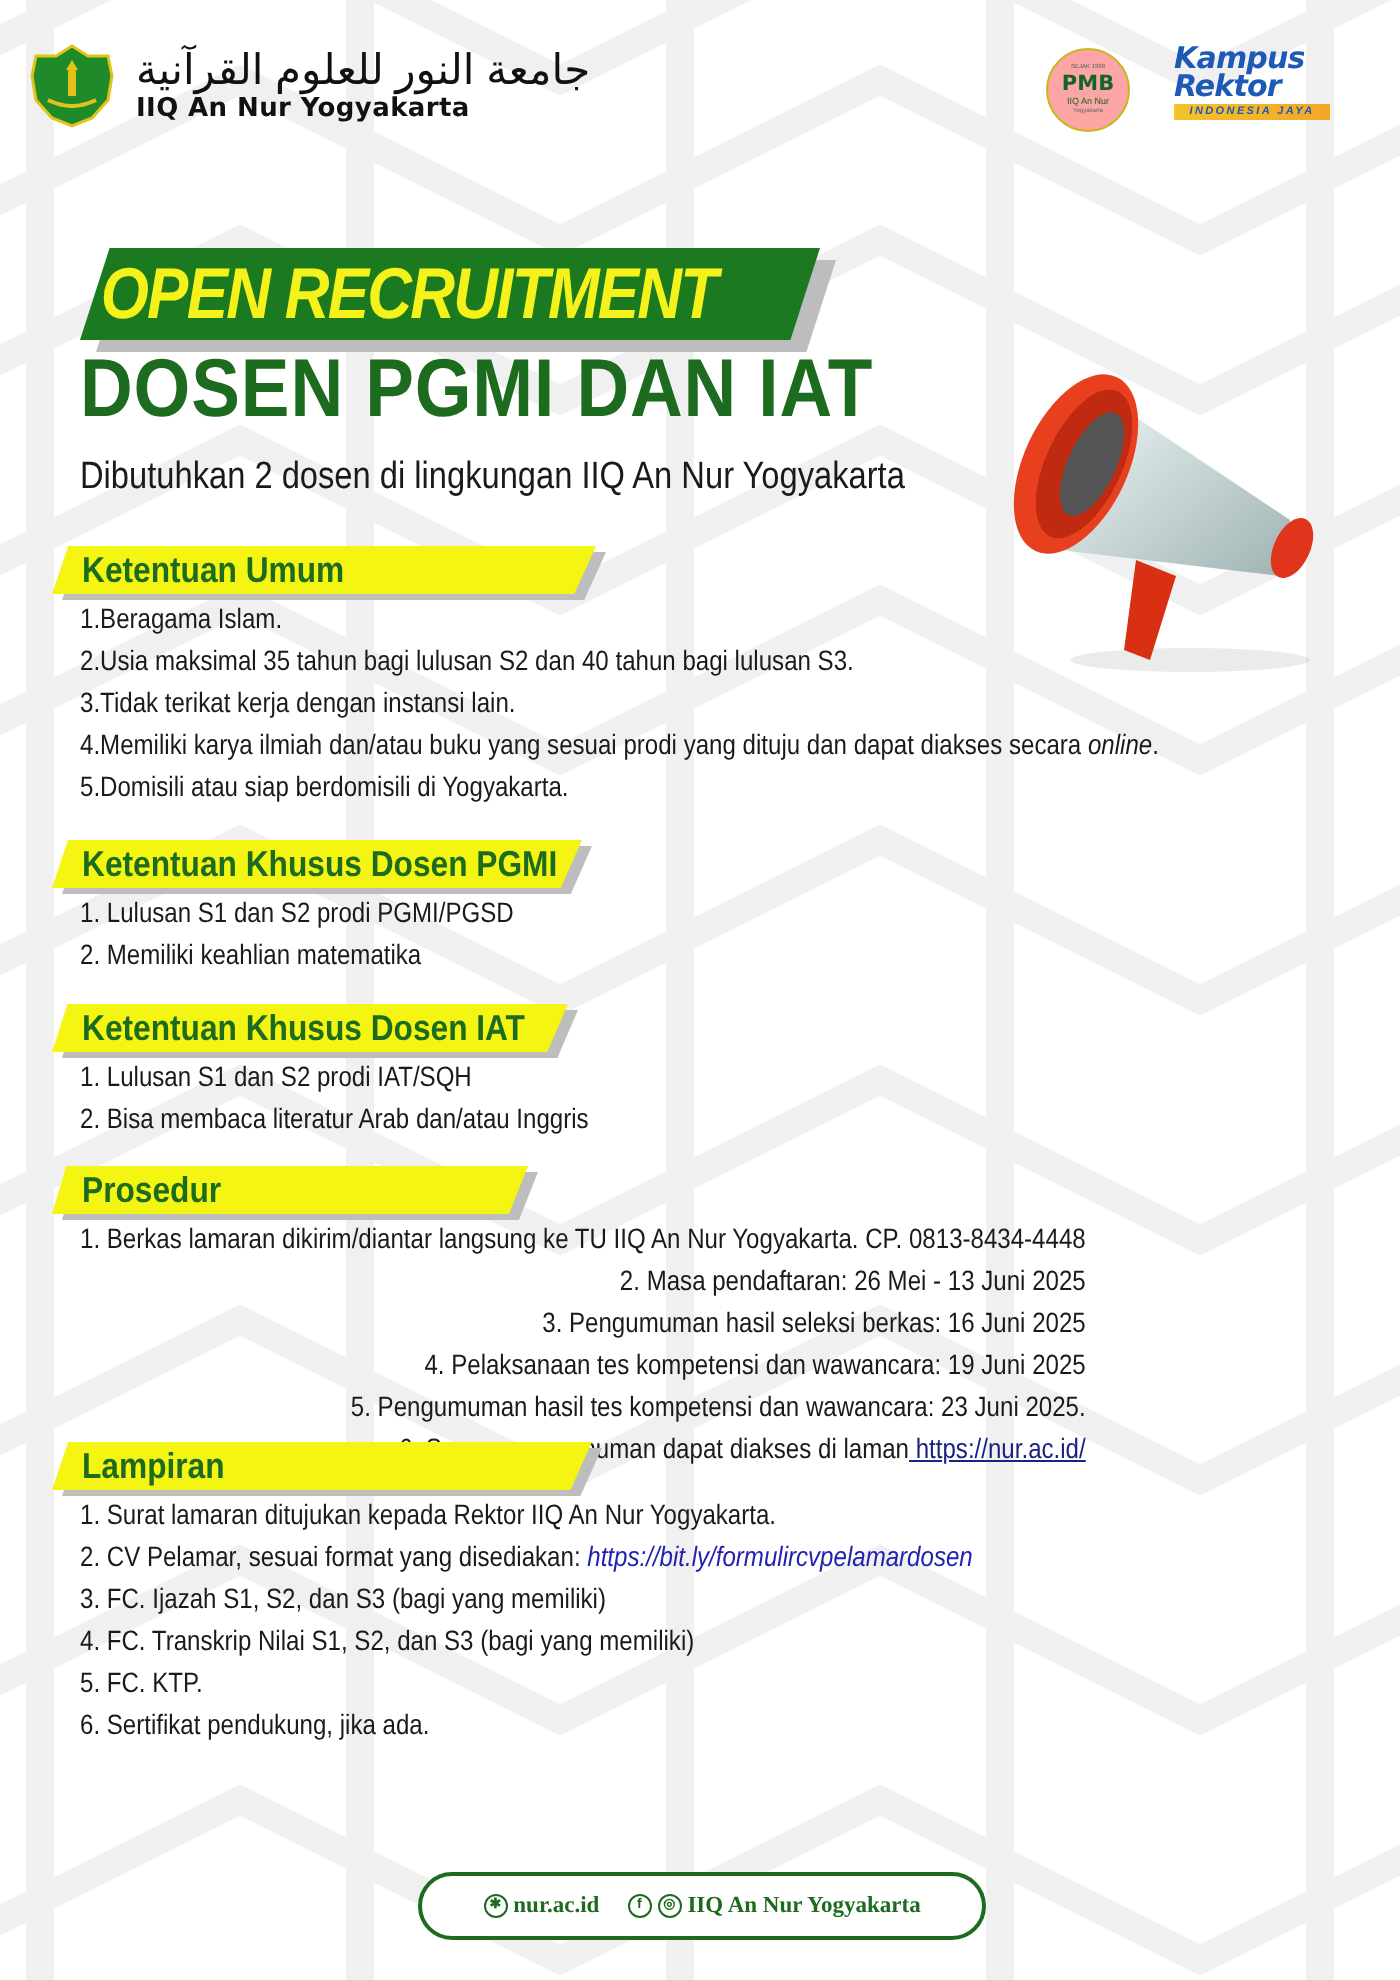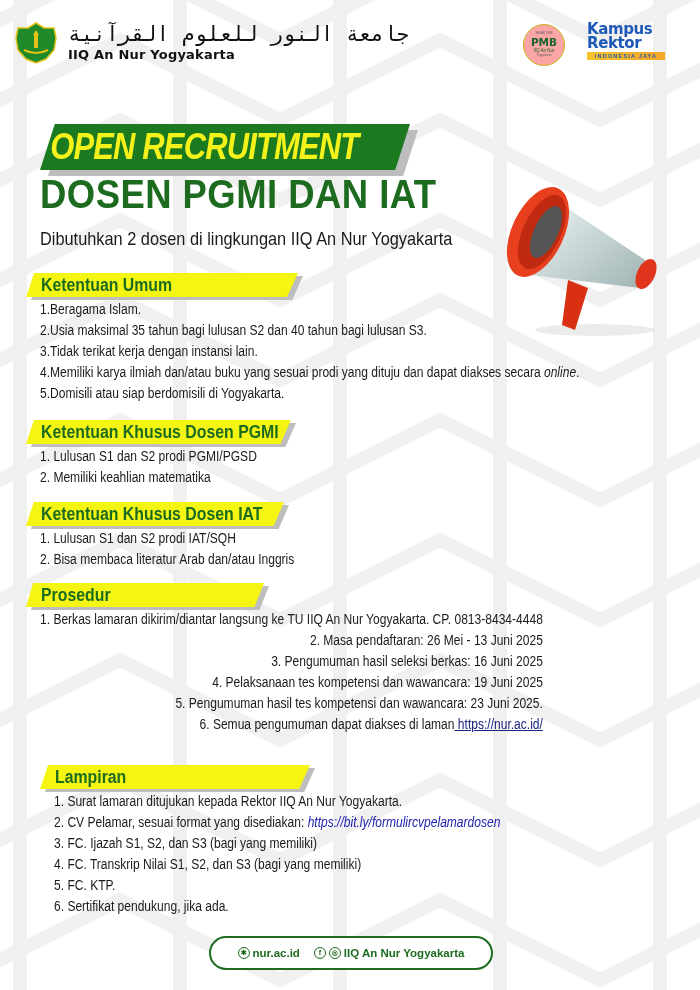--- a/index.html
+++ b/index.html
@@ -15,35 +15,35 @@
   }
   .bg-pattern svg { width: 700px; height: 990px; display: block; }
 
   .content { position: absolute; inset: 0; z-index: 1; }
 
   
   .logo-left { position: absolute; left: 14px; top: 22px; display: flex; align-items: center; }
   .emblem { width: 44px; height: 42px; }
   .logo-text { margin-left: 10px; }
   .arabic {
-    font-family: Liberation Mono, monospace; font-size: 21px; line-height: 22px;
+    font-family: Liberation Sans, sans-serif; font-size: 21px; line-height: 22px;
     color: #111; direction: rtl; letter-spacing: -0.5px;
   }
   .logo-name { font-family: "DejaVu Sans", sans-serif; font-weight: bold; font-size: 13px; color: #111; letter-spacing: 0.2px; }
 
   .pmb-badge {
     position: absolute; left: 523px; top: 24px; width: 42px; height: 42px; border-radius: 50%;
     background: #fca5a5; border: 1.5px solid #c6b81c; text-align: center;
   }
   .pmb-top { font-size: 3px; color: #556; margin-top: 6px; }
   .pmb-main { font-family: "DejaVu Sans", sans-serif; font-weight: bold; font-size: 10.5px; color: #14632a; line-height: 11px; margin-top: 2px; }
   .pmb-sub { font-size: 4.5px; color: #14632a; line-height: 5px; }
   .pmb-sub2 { font-size: 3px; color: #666; }
 
-  .kampus { position: absolute; left: 587px; top: 22px; width: 110px; }
+  .kampus { position: absolute; left: 587px; top: 22px; width: 110px; font-style: italic; }
   .kampus-l1, .kampus-l2 {
     font-family: "DejaVu Sans", sans-serif; font-weight: bold; font-size: 15px;
     line-height: 14px; color: #1d59b6; letter-spacing: -0.4px;
   }
   .kampus-tag {
     margin-top: 2px; width: 78px; height: 8px; background: linear-gradient(90deg,#f7c22a,#f2a62a);
     color: #1d59b6; font-size: 5.5px; font-weight: bold; letter-spacing: 1.2px; text-align: center; line-height: 8px;
   }
 
   
@@ -107,21 +107,21 @@
   .footer {
     position: absolute; left: 209px; top: 936px; width: 284px; height: 34px;
     border: 2.5px solid #1c6b1f; border-radius: 17px; background: #fff;
     display: flex; align-items: center; justify-content: center; gap: 14px;
   }
   .footer .grp { display: flex; align-items: center; gap: 3px; }
   .ficon {
     width: 12px; height: 12px; border: 1.3px solid #1c6b1f; border-radius: 50%;
     font-size: 7px; line-height: 10px; text-align: center; color: #1c6b1f; font-weight: bold;
   }
-  .ftext { font-family: Liberation Sans, sans-serif; font-size: 11.5px; font-weight: bold; color: #1c6b1f; }
+  .ftext { font-family: Liberation Serif, serif; font-size: 11.5px; font-weight: bold; color: #1c6b1f; }
 </style>
 </head>
 <body>
 
 <div class="bg-pattern">
   <svg viewBox="0 0 700 990" xmlns="http://www.w3.org/2000/svg">
     <g fill="none" stroke="#f0f0f0" stroke-width="14">
       <polyline points="-40,40 120,-40 280,40 440,-40 600,40 760,-40"></polyline>
       <polyline points="-40,120 120,40 280,120 440,40 600,120 760,40"></polyline>
       <polyline points="-40,200 120,120 280,200 440,120 600,200 760,120"></polyline>
@@ -241,21 +241,21 @@
     <div class="items">
       <div class="item">1. Berkas lamaran dikirim/diantar langsung ke TU IIQ An Nur Yogyakarta. CP. 0813-8434-4448</div>
       <div class="item">2. Masa pendaftaran: 26 Mei - 13 Juni 2025</div>
       <div class="item">3. Pengumuman hasil seleksi berkas: 16  Juni 2025</div>
       <div class="item">4. Pelaksanaan tes kompetensi dan wawancara: 19 Juni 2025</div>
       <div class="item">5. Pengumuman hasil tes kompetensi dan wawancara: 23 Juni 2025.</div>
       <div class="item"><span>6. Semua pengumuman dapat diakses di laman</span><span class="link-u"> https://nur.ac.id/</span></div>
     </div>
   </div>
 
-  <div class="section" style="top:765px;padding-left:14px;">
+  <div class="section" style="top:721px;">
     <div class="sec-head">
       <div class="hshadow" style="width:270px;"></div>
       <div class="hbg" style="width:270px;"></div>
       <div class="htext">Lampiran</div>
     </div>
     <div class="items">
       <div class="item">1. Surat lamaran ditujukan kepada Rektor IIQ An Nur Yogyakarta.</div>
       <div class="item"><span>2. CV Pelamar, sesuai format yang disediakan: </span><span class="link-i">https://bit.ly/formulircvpelamardosen</span></div>
       <div class="item">3. FC. Ijazah S1, S2, dan S3 (bagi yang memiliki)</div>
       <div class="item">4. FC. Transkrip Nilai S1, S2, dan S3 (bagi yang memiliki)</div>

